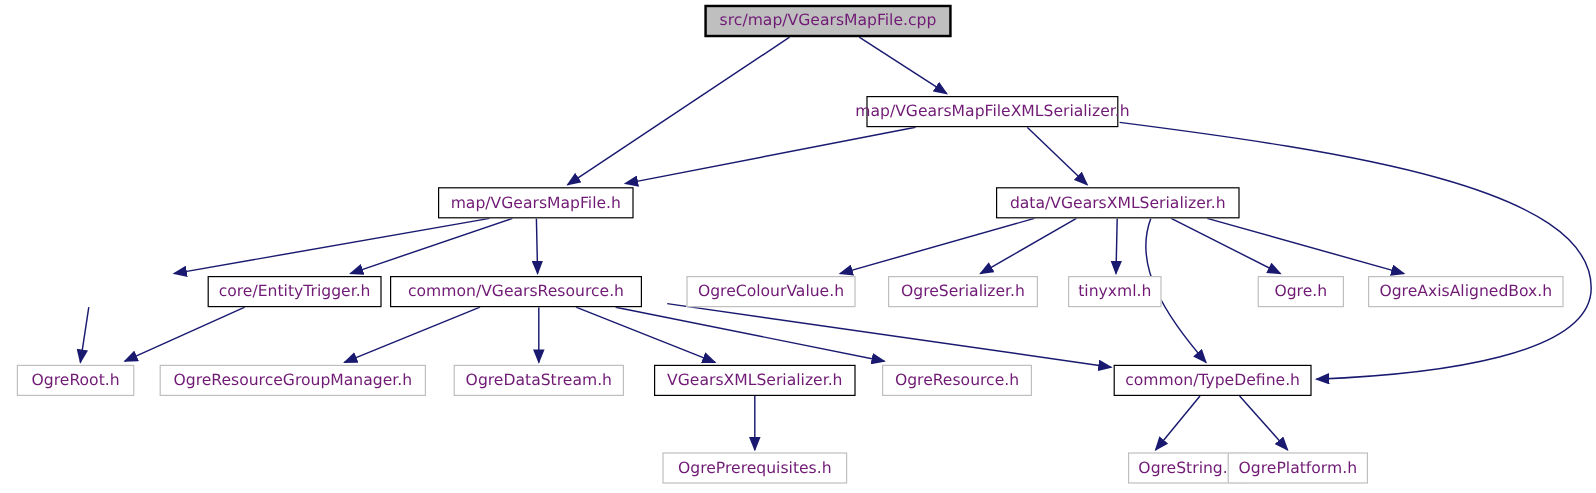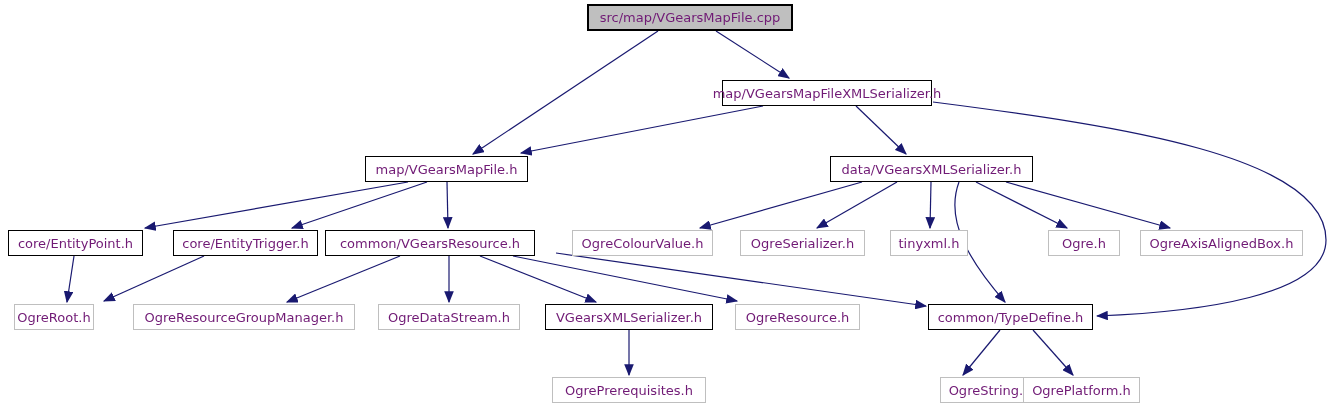--- a/index.html
+++ b/index.html
@@ -81,29 +81,28 @@
         <path d="M 629 330 L 629 375" stroke="#191970" stroke-width="1.2" marker-end="url(#arr)"></path>
         <path d="M 1000 330 L 963 375" stroke="#191970" stroke-width="1.2" marker-end="url(#arr)"></path>
         <path d="M 1033 330 L 1073 375" stroke="#191970" stroke-width="1.2" marker-end="url(#arr)"></path>
       </g>
   </svg>
 
 <div class="node main" style="left: 587px; top: 4px; width: 206px; height: 27px;">src/map/VGearsMapFile.cpp</div>
     <div class="node project" style="left: 722px; top: 80px; width: 210px; height: 26px;">map/VGearsMapFileXMLSerializer.h</div>
     <div class="node project" style="left: 365px; top: 156px; width: 163px; height: 26px;">map/VGearsMapFile.h</div>
     <div class="node project" style="left: 830px; top: 156px; width: 203px; height: 26px;">data/VGearsXMLSerializer.h</div>
-    <div class="node project" style="left: 8px; top: 230px; width: 135px; height: 26px;">core/EntityPoint.h</div>
     <div class="node project" style="left: 173px; top: 230px; width: 145px; height: 26px;">core/EntityTrigger.h</div>
     <div class="node project" style="left: 325px; top: 230px; width: 210px; height: 26px;">common/VGearsResource.h</div>
     <div class="node external" style="left: 572px; top: 230px; width: 141px; height: 26px;">OgreColourValue.h</div>
     <div class="node external" style="left: 740px; top: 230px; width: 125px; height: 26px;">OgreSerializer.h</div>
     <div class="node external" style="left: 890px; top: 230px; width: 78px; height: 26px;">tinyxml.h</div>
     <div class="node external" style="left: 1048px; top: 230px; width: 72px; height: 26px;">Ogre.h</div>
     <div class="node external" style="left: 1140px; top: 230px; width: 163px; height: 26px;">OgreAxisAlignedBox.h</div>
-    <div class="node external" style="left: 14px; top: 304px; width: 80px; height: 26px;">OgreRoot.h</div>
+    <div class="node external" style="left: 14px; top: 304px; width: 98px; height: 26px;">OgreRoot.h</div>
     <div class="node external" style="left: 133px; top: 304px; width: 222px; height: 26px;">OgreResourceGroupManager.h</div>
     <div class="node external" style="left: 378px; top: 304px; width: 142px; height: 26px;">OgreDataStream.h</div>
     <div class="node project" style="left: 545px; top: 304px; width: 168px; height: 26px;">VGearsXMLSerializer.h</div>
     <div class="node external" style="left: 735px; top: 304px; width: 125px; height: 26px;">OgreResource.h</div>
     <div class="node project" style="left: 928px; top: 304px; width: 165px; height: 26px;">common/TypeDefine.h</div>
     <div class="node external" style="left: 552px; top: 377px; width: 154px; height: 26px;">OgrePrerequisites.h</div>
     <div class="node external" style="left: 940px; top: 377px; width: 100px; height: 26px;">OgreString.h</div>
     <div class="node external" style="left: 1023px; top: 377px; width: 117px; height: 26px;">OgrePlatform.h</div>
   </div>
 

